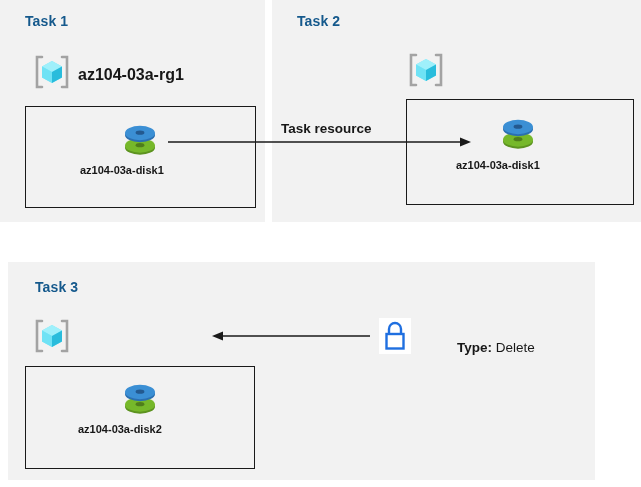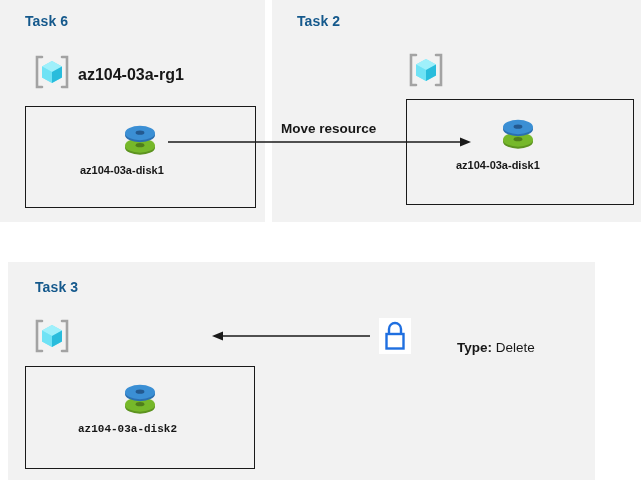--- a/index.html
+++ b/index.html
@@ -117,21 +117,21 @@
     white-space: nowrap;
   }
   .lock-type b { font-weight: bold; margin-left: 40px; }
 </style>
 </head>
 <body>
 
 <div id="canvas">
 
   <div class="panel" id="panel-task1">
-    <div class="task-label" id="label-task1">Task 6</div>
+    <div class="task-label" id="label-task1">Task 1</div>
 
     <div class="rg-icon" style="left:32px; top:52px;">
       <svg width="40" height="40" viewBox="0 0 40 40">
         <path d="M10 5 L5 5 L5 35 L10 35" fill="none" stroke="#a3a3a3" stroke-width="2.6" stroke-linecap="round"></path>
         <path d="M30 5 L35 5 L35 35 L30 35" fill="none" stroke="#a3a3a3" stroke-width="2.6" stroke-linecap="round"></path>
         <polygon points="20,9 30,14.5 30,25.5 20,31 10,25.5 10,14.5" fill="#7fe8f7"></polygon>
         <polygon points="20,9 30,14.5 20,20 10,14.5" fill="#9ff0fb"></polygon>
         <polygon points="20,20 30,14.5 30,25.5 20,31" fill="#29bcdc"></polygon>
         <polygon points="20,20 10,14.5 10,25.5 20,31" fill="#6fe2f5"></polygon>
       </svg>
@@ -181,21 +181,21 @@
         <ellipse cx="20" cy="16.7" rx="4.4" ry="2.1" fill="#23598f"></ellipse>
       </svg>
     </div>
     <div class="disk-name" style="left:184px; top:159px;">az104-03a-disk1</div>
   </div>
 
   <svg class="arrow-svg" style="left:0px; top:0px;" width="641" height="222">
     <line x1="168" y1="142" x2="463" y2="142" stroke="#1a1a1a" stroke-width="1.4"></line>
     <polygon points="471,142 460,137.5 460,146.5" fill="#1a1a1a"></polygon>
   </svg>
-  <div class="arrow-label" style="left:281px; top:121px;">Move resource</div>
+  <div class="arrow-label" style="left:281px; top:121px;">Task resource</div>
 
   <div class="panel" id="panel-task3">
     <div class="task-label" id="label-task3">Task 3</div>
 
     <div class="rg-icon" style="left:24px; top:54px;">
       <svg width="40" height="40" viewBox="0 0 40 40">
         <path d="M10 5 L5 5 L5 35 L10 35" fill="none" stroke="#a3a3a3" stroke-width="2.6" stroke-linecap="round"></path>
         <path d="M30 5 L35 5 L35 35 L30 35" fill="none" stroke="#a3a3a3" stroke-width="2.6" stroke-linecap="round"></path>
         <polygon points="20,9 30,14.5 30,25.5 20,31 10,25.5 10,14.5" fill="#7fe8f7"></polygon>
         <polygon points="20,9 30,14.5 20,20 10,14.5" fill="#9ff0fb"></polygon>
@@ -209,21 +209,21 @@
     <div class="disk-icon" style="left:112px; top:113px;">
       <svg width="40" height="42" viewBox="0 0 40 42">
         <ellipse cx="20" cy="31.5" rx="15" ry="7.2" fill="#5d9320"></ellipse>
         <ellipse cx="20" cy="29.5" rx="15" ry="7.2" fill="#76b82a"></ellipse>
         <ellipse cx="20" cy="29.2" rx="4.4" ry="2.1" fill="#4f7d1b"></ellipse>
         <ellipse cx="20" cy="19" rx="15" ry="7.2" fill="#2b6fb0"></ellipse>
         <ellipse cx="20" cy="17" rx="15" ry="7.2" fill="#3b8fd4"></ellipse>
         <ellipse cx="20" cy="16.7" rx="4.4" ry="2.1" fill="#23598f"></ellipse>
       </svg>
     </div>
-    <div class="disk-name" style="left:70px; top:161px;font-family:Liberation Mono, monospace;">az104-03a-disk2</div>
+    <div class="disk-name" style="left:70px; top:161px;">az104-03a-disk2</div>
 
     <svg class="arrow-svg" style="left:0px; top:0px;" width="587" height="218">
       <line x1="212" y1="74" x2="362" y2="74" stroke="#1a1a1a" stroke-width="1.4"></line>
       <polygon points="204,74 215,69.5 215,78.5" fill="#1a1a1a"></polygon>
     </svg>
 
     <div class="lock-icon" style="left:371px; top:56px;">
       <svg width="32" height="36" viewBox="0 0 32 36">
         <path d="M10 16 L10 11 a6 6 0 0 1 12 0 L22 16" fill="none" stroke="#1f6fe0" stroke-width="2.4"></path>
         <rect x="7.5" y="16" width="17" height="14.5" fill="none" stroke="#1f6fe0" stroke-width="2.4"></rect>

